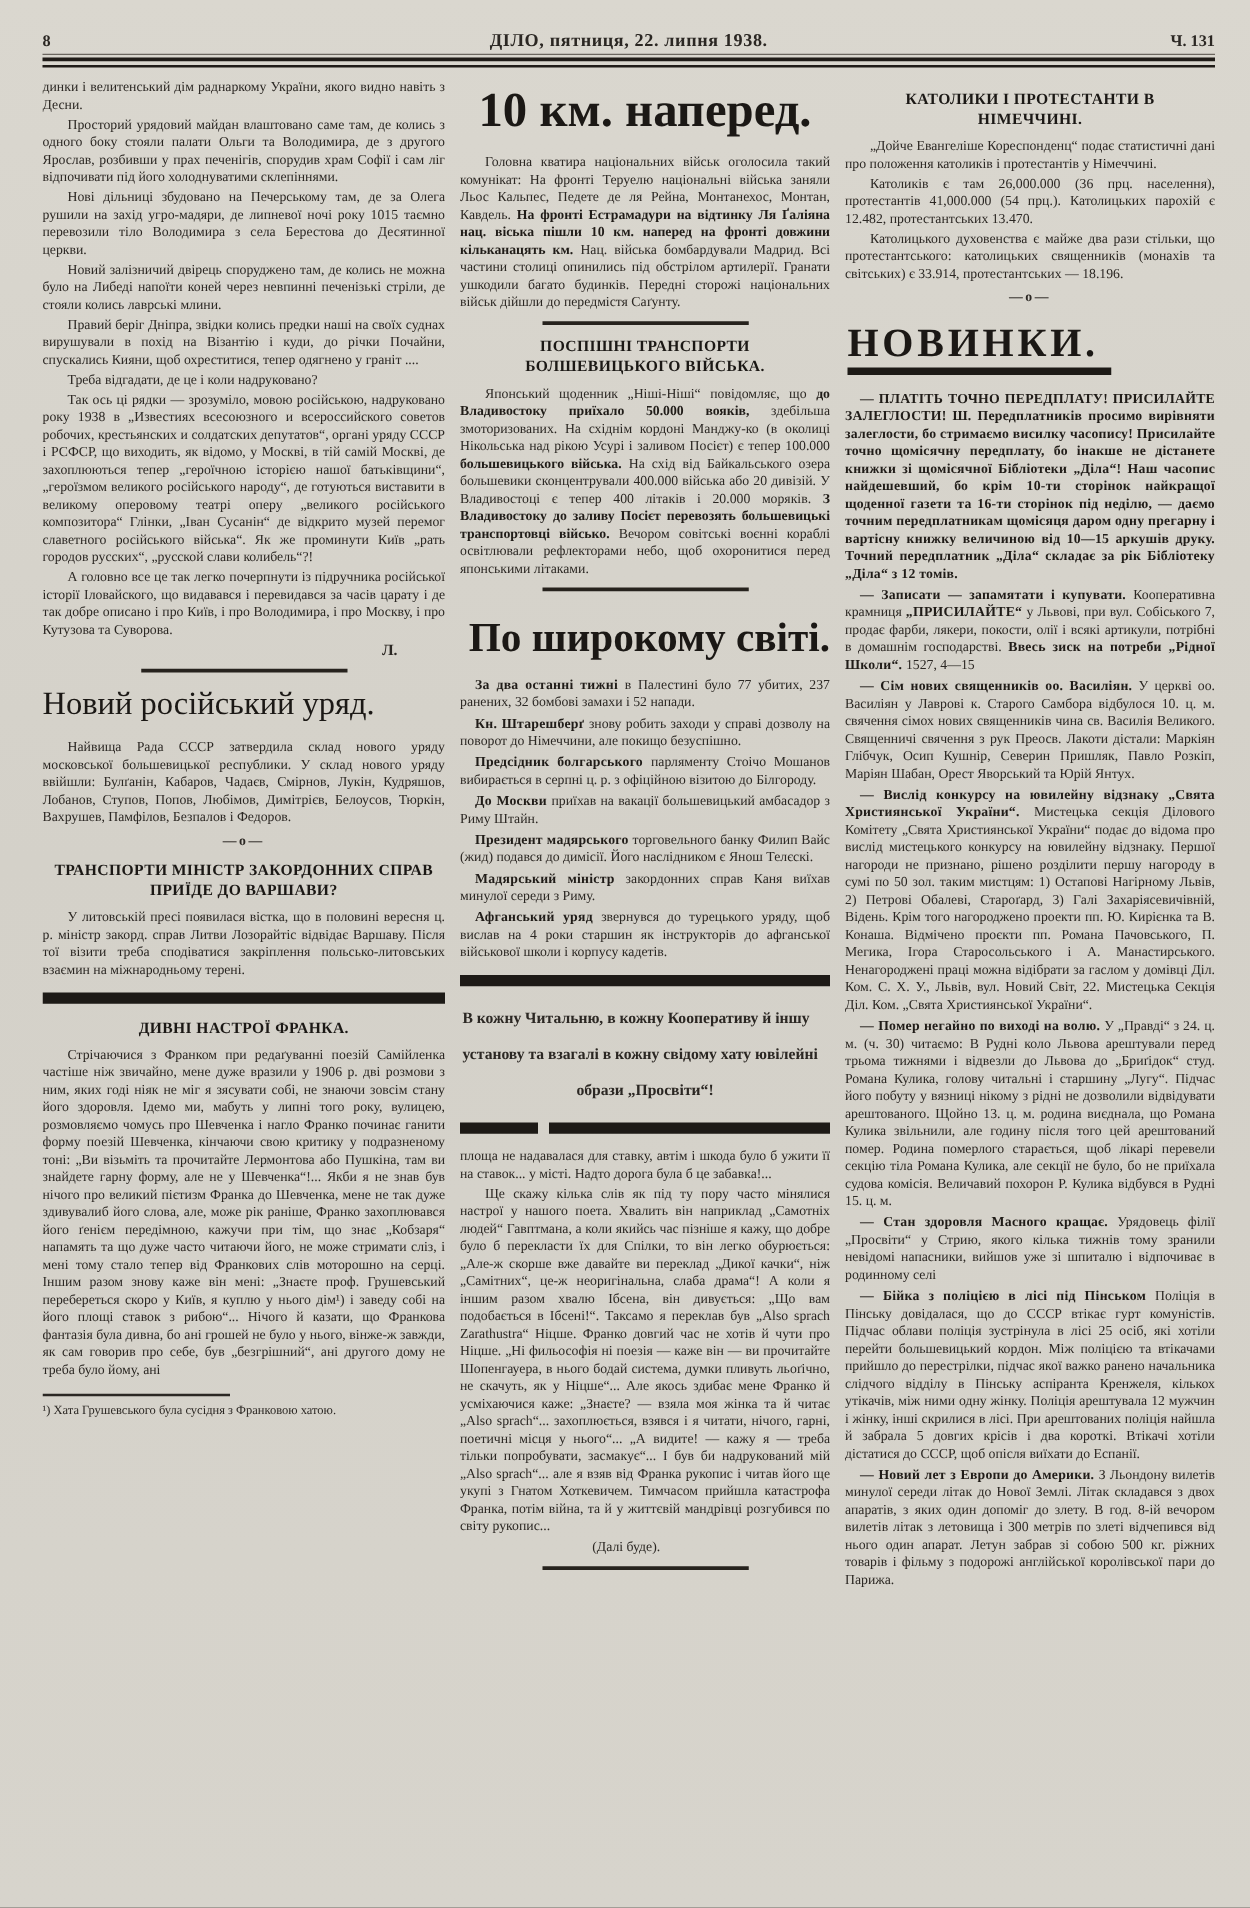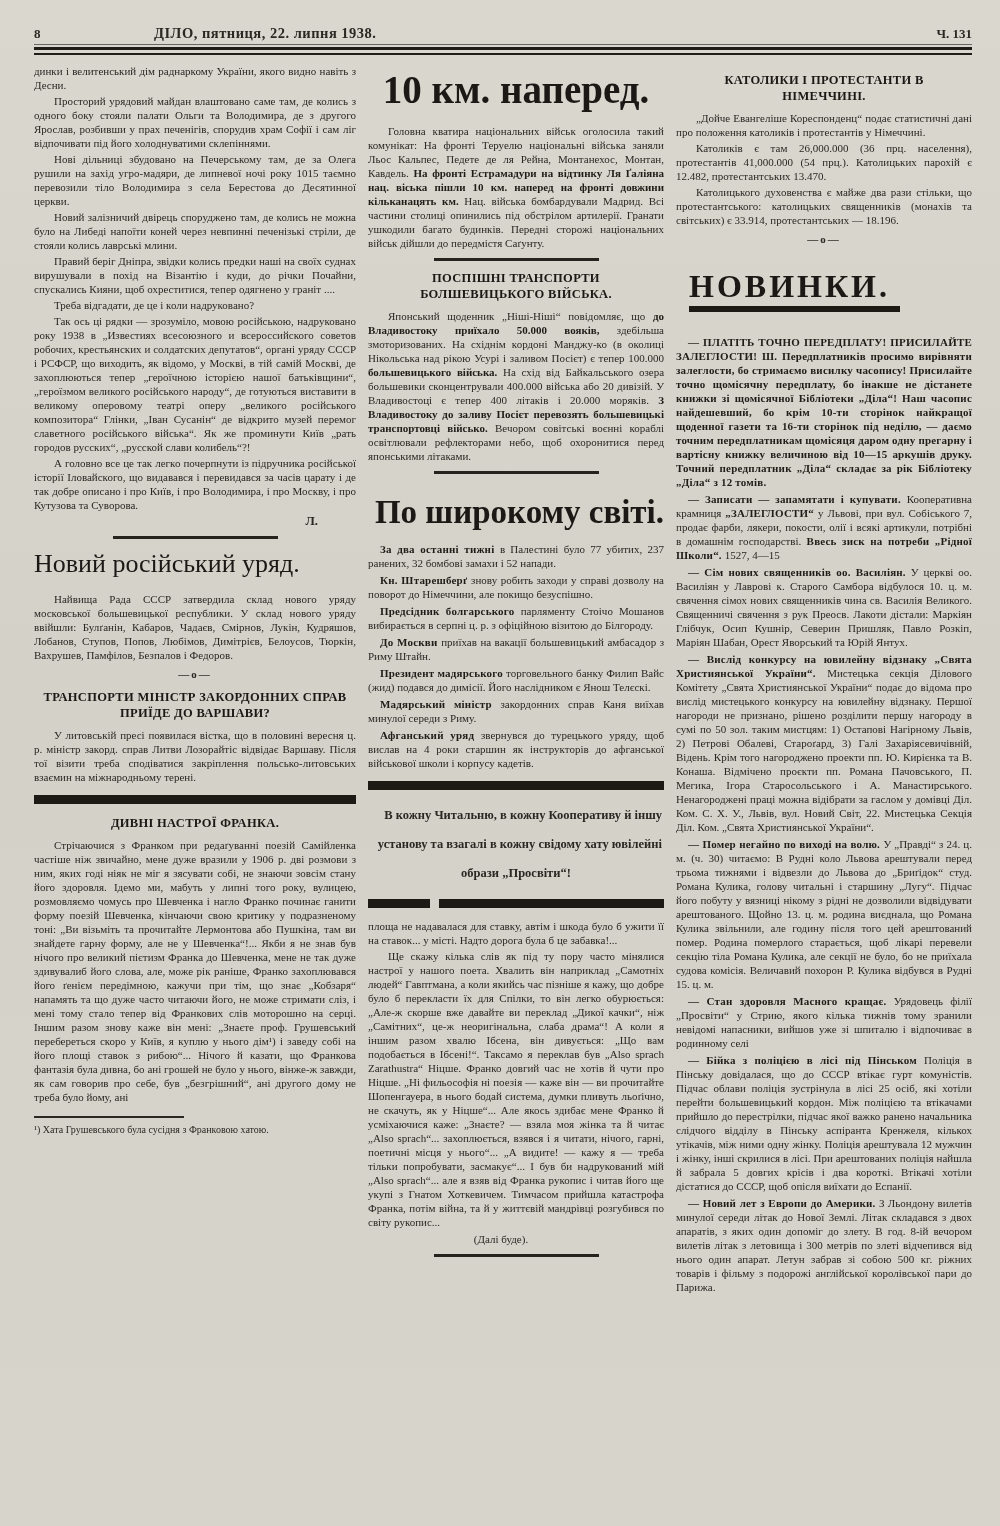--- a/index.html
+++ b/index.html
@@ -11,47 +11,47 @@
     color:#2b2723;
     font-family:"Liberation Serif","DejaVu Serif",serif;
     font-size:11px; line-height:14px;
     overflow:hidden;
     box-sizing:border-box;
     padding:0 28px 0 34px;
   }
   
   .header { display:flex; align-items:baseline; padding-top:26px; font-weight:700; }
   .pgnum { width:120px; font-size:13px; }
-  .masthead { flex:1; font-size:14.5px; letter-spacing:.5px; }
+  .masthead { flex:1; text-align:center; font-size:14.5px; letter-spacing:.5px; }
   .issue { width:120px; text-align:right; font-size:13px; }
   .hline { border-top:1px solid #6b665f; margin-top:3px; }
   .hbar  { margin-top:2px; height:3px; border-top:3px solid #201c18; border-bottom:2px solid #201c18;
            background:transparent; }
   
   .cols { display:flex; margin-top:9px; }
   .col  { height:1452px; overflow:hidden; }
   .col1 { width:322px; margin-right:12px; }
   .col2 { width:296px; margin-right:12px; }
   .col3 { width:296px; }
   p { margin:0 0 2px; text-align:justify;font-family:Liberation Serif, serif; }
   .ind { text-indent:20px; }
   .sig { text-align:right; padding-right:38px; font-weight:700; font-size:12.5px; margin-top:2px; }
-  h1,h2,h3 { margin:13px; color:#1b1815; }
+  h1,h2,h3 { margin:2px; color:#1b1815; }
   .head-xl  { font-size:39px; line-height:44px; text-align:center; font-weight:700; margin:4px 0 12px; }
   .head-lg  { font-size:33px; line-height:40px; text-align:right; font-weight:700; margin:18px 0 10px; }
   .head-md  { font-size:26px; line-height:32px; text-align:left; font-weight:400; margin:8px 0 12px; }
   .subhead  { font-size:12.5px; line-height:16px; text-align:center; font-weight:700; letter-spacing:.3px; margin:8px 8px 7px; }
   .novynky-wrap { margin:10px 0 10px; }
   .novynky-h { display:inline-block; font-size:32px; line-height:34px; font-weight:800; letter-spacing:3px;
                border-bottom:6px solid #1d1a16; padding:0 10px 3px 0; }
   .odiv { text-align:center; letter-spacing:2px; font-weight:700; margin:5px 0 6px; }
   .rule-short { width:165px; height:3px; background:#26221d; margin:8px auto 9px; }
   .bar { height:9px; background:#1d1a16; margin:11px 0; }
   .bar.split { background:linear-gradient(90deg,#1d1a16 0 21%,rgba(0,0,0,0) 21% 24%,#1d1a16 24% 100%); }
-  .promo { font-weight:700; text-align:right; font-size:12.5px; line-height:29px; margin:0 2px; text-align-last:center; }
+  .promo { font-weight:700; text-align:left; font-size:12.5px; line-height:29px; margin:0 2px; text-align-last:center; }
   .item { text-indent:12px; margin-bottom:3px; }
   .item b { letter-spacing:.2px; }
   .fnrule { width:150px; border-top:2px solid #2b2723; margin:12px 0 5px; }
   .footnote { font-size:10px; line-height:13px; }
   .dali { text-align:center; padding-right:30px; margin-top:3px; }
   b { font-weight:700; color:#201c18; }
 </style>
 </head>
 <body>
 
@@ -150,21 +150,21 @@
         <p class="ind">Католицького духовенства є майже два рази стільки, що протестантського: католицьких священників (монахів та світських) є 33.914, протестантських — 18.196.</p>
       </article>
 
       <div class="odiv">—о—</div>
 
       <section>
         <div class="novynky-wrap">
           <h1 class="novynky-h">НОВИНКИ.</h1>
         </div>
         <p class="item"><b>— ПЛАТІТЬ ТОЧНО ПЕРЕДПЛАТУ! ПРИСИЛАЙТЕ ЗАЛЕГЛОСТИ! Ш. Передплатників просимо вирівняти залеглости, бо стримаємо висилку часопису! Присилайте точно щомісячну передплату, бо інакше не дістанете книжки зі щомісячної Бібліотеки „Діла“! Наш часопис найдешевший, бо крім 10-ти сторінок найкращої щоденної газети та 16-ти сторінок під неділю, — даємо точним передплатникам щомісяця даром одну прегарну і вартісну книжку величиною від 10—15 аркушів друку. Точний передплатник „Діла“ складає за рік Бібліотеку „Діла“ з 12 томів.</b></p>
-        <p class="item"><b>— Записати — запамятати і купувати. </b><span>Кооперативна крамниця </span><b>„ЗАЛЕГЛОСТИ“ </b><span>у Львові, при вул. Собіського 7, продає фарби, лякери, покости, олії і всякі артикули, потрібні в домашнім господарстві. </span><b>Ввесь зиск на потреби „Рідної Школи“. </b><span>1527, 4—15</span></p>
+        <p class="item"><b>— Записати — запамятати і купувати. </b><span>Кооперативна крамниця </span><b>„ПРИСИЛАЙТЕ“ </b><span>у Львові, при вул. Собіського 7, продає фарби, лякери, покости, олії і всякі артикули, потрібні в домашнім господарстві. </span><b>Ввесь зиск на потреби „Рідної Школи“. </b><span>1527, 4—15</span></p>
         <p class="item"><b>— Сім нових священників оо. Василіян. </b><span>У церкві оо. Василіян у Лаврові к. Старого Самбора відбулося 10. ц. м. свячення сімох нових священників чина св. Василія Великого. Священничі свячення з рук Преосв. Лакоти дістали: Маркіян Глібчук, Осип Кушнір, Северин Пришляк, Павло Розкіп, Маріян Шабан, Орест Яворський та Юрій Янтух.</span></p>
         <p class="item"><b>— Вислід конкурсу на ювилейну відзнаку „Свята Християнської України“. </b><span>Мистецька секція Ділового Комітету „Свята Християнської України“ подає до відома про вислід мистецького конкурсу на ювилейну відзнаку. Першої нагороди не признано, рішено розділити першу нагороду в сумі по 50 зол. таким мистцям: 1) Остапові Нагірному Львів, 2) Петрові Обалеві, Староґард, 3) Галі Захаріясевичівній, Відень. Крім того нагороджено проекти пп. Ю. Кирієнка та В. Конаша. Відмічено проєкти пп. Романа Пачовського, П. Мегика, Ігора Старосольського і А. Манастирського. Ненагороджені праці можна відібрати за гаслом у домівці Діл. Ком. С. Х. У., Львів, вул. Новий Світ, 22. Мистецька Секція Діл. Ком. „Свята Християнської України“.</span></p>
         <p class="item"><b>— Помер негайно по виході на волю. </b><span>У „Правді“ з 24. ц. м. (ч. 30) читаємо: В Рудні коло Львова арештували перед трьома тижнями і відвезли до Львова до „Бриґідок“ студ. Романа Кулика, голову читальні і старшину „Лугу“. Підчас його побуту у вязниці нікому з рідні не дозволили відвідувати арештованого. Щойно 13. ц. м. родина виєднала, що Романа Кулика звільнили, але годину після того цей арештований помер. Родина померлого старається, щоб лікарі перевели секцію тіла Романа Кулика, але секції не було, бо не приїхала судова комісія. Величавий похорон Р. Кулика відбувся в Рудні 15. ц. м.</span></p>
         <p class="item"><b>— Стан здоровля Масного кращає. </b><span>Урядовець філії „Просвіти“ у Стрию, якого кілька тижнів тому зранили невідомі напасники, вийшов уже зі шпиталю і відпочиває в родинному селі</span></p>
         <p class="item"><b>— Бійка з поліцією в лісі під Пінськом </b><span>Поліція в Пінську довідалася, що до СССР втікає гурт комуністів. Підчас облави поліція зустрінула в лісі 25 осіб, які хотіли перейти большевицький кордон. Між поліцією та втікачами прийшло до перестрілки, підчас якої важко ранено начальника слідчого відділу в Пінську аспіранта Кренжеля, кількох утікачів, між ними одну жінку. Поліція арештувала 12 мужчин і жінку, інші скрилися в лісі. При арештованих поліція найшла й забрала 5 довгих крісів і два короткі. Втікачі хотіли дістатися до СССР, щоб опісля виїхати до Еспанії.</span></p>
         <p class="item"><b>— Новий лет з Европи до Америки. </b><span>З Льондону вилетів минулої середи літак до Нової Землі. Літак складався з двох апаратів, з яких один допоміг до злету. В год. 8-ій вечором вилетів літак з летовища і 300 метрів по злеті відчепився від нього один апарат. Летун забрав зі собою 500 кг. ріжних товарів і фільму з подорожі англійської королівської пари до Парижа.</span></p>
       </section>
     </div>
 
   </div>

